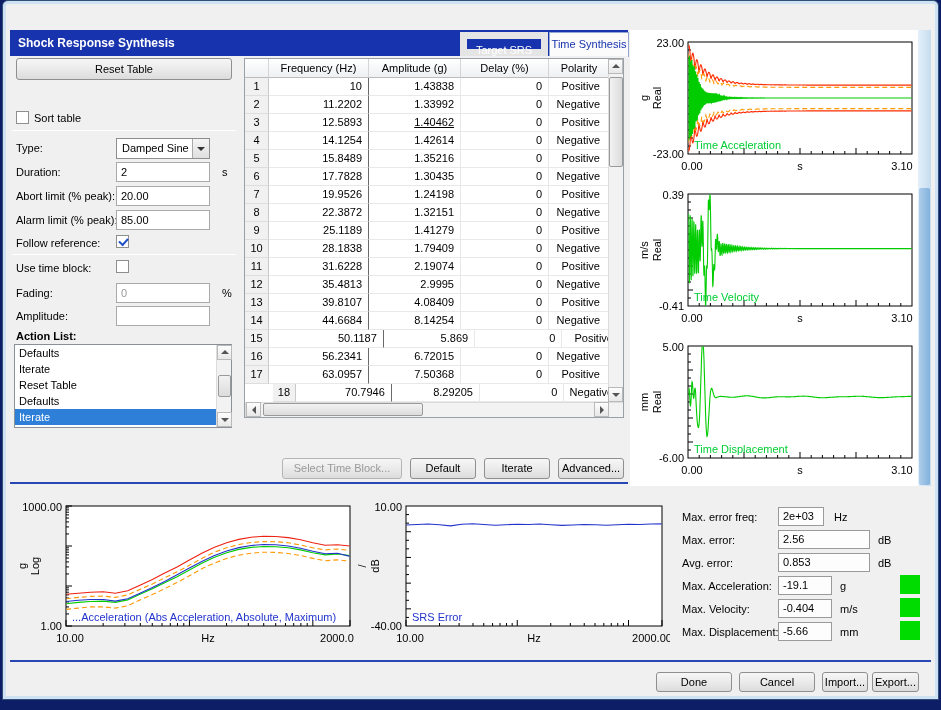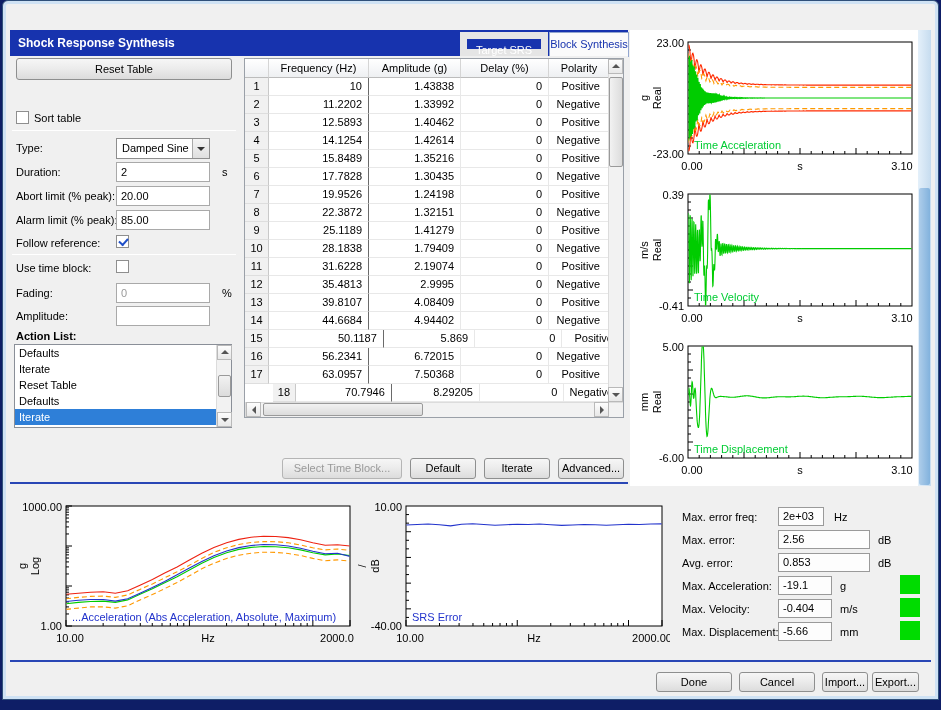--- a/index.html
+++ b/index.html
@@ -89,21 +89,21 @@
 </head>
 <body>
 
 <div class="screen">
   <div class="win"></div>
 
 
   <div class="grp-header">
     <span class="grp-title">Shock Response Synthesis</span>
     <div class="tab inactive">Target SRS</div>
-    <div class="tab active">Block Synthesis</div>
+    <div class="tab active">Time Synthesis</div>
   </div>
   <div class="grp-body"></div>
   <div class="blue-line" style="left:10px;top:482px;width:618px;height:2px"></div>
 
   <div class="btn" style="left:16px;top:58px;width:216px;height:22px;line-height:20px">Reset Table</div>
   <div class="chk" style="left:16px;top:111px"></div>
   <span class="lbl" style="left:34px;top:112px">Sort table</span>
   <div class="sep" style="left:12px;top:130px;width:224px"></div>
 
   <span class="lbl" style="left:16px;top:142px">Type:</span>
@@ -175,21 +175,21 @@
         <div class="trow">
           <div class="ncell" style="width: 24px;">2</div>
           <div class="dcell fsep" style="width: 100px;">11.2202</div>
           <div class="dcell" style="width: 92px;">1.33992</div>
           <div class="dcell" style="width: 88px;">0</div>
           <div class="dcell pol" style="width: 61px;">Negative</div>
         </div>
         <div class="trow">
           <div class="ncell" style="width: 24px;">3</div>
           <div class="dcell fsep" style="width: 100px;">12.5893</div>
-          <div class="dcell" style="width: 92px;">1.40462</div>
+          <div class="dcell" style="width: 92px; text-decoration: underline;">1.40462</div>
           <div class="dcell" style="width: 88px;">0</div>
           <div class="dcell pol" style="width: 61px;">Positive</div>
         </div>
         <div class="trow">
           <div class="ncell" style="width: 24px;">4</div>
           <div class="dcell fsep" style="width: 100px;">14.1254</div>
           <div class="dcell" style="width: 92px;">1.42614</div>
           <div class="dcell" style="width: 88px;">0</div>
           <div class="dcell pol" style="width: 61px;">Negative</div>
         </div>
@@ -252,21 +252,21 @@
         <div class="trow">
           <div class="ncell" style="width: 24px;">13</div>
           <div class="dcell fsep" style="width: 100px;">39.8107</div>
           <div class="dcell" style="width: 92px;">4.08409</div>
           <div class="dcell" style="width: 88px;">0</div>
           <div class="dcell pol" style="width: 61px;">Positive</div>
         </div>
         <div class="trow">
           <div class="ncell" style="width: 24px;">14</div>
           <div class="dcell fsep" style="width: 100px;">44.6684</div>
-          <div class="dcell" style="width: 92px;">4.94402</div>
+          <div class="dcell" style="width: 92px;">8.14254</div>
           <div class="dcell" style="width: 88px;">0</div>
           <div class="dcell pol" style="width: 61px;">Negative</div>
         </div>
         <div class="trow">
           <div class="ncell" style="width: 24px;">15</div>
           <div class="dcell fsep" style="width: 116px;">50.1187</div>
           <div class="dcell" style="width: 92px;">5.869</div>
           <div class="dcell" style="width: 88px;">0</div>
           <div class="dcell pol" style="width: 61px;">Positive</div>
         </div>

